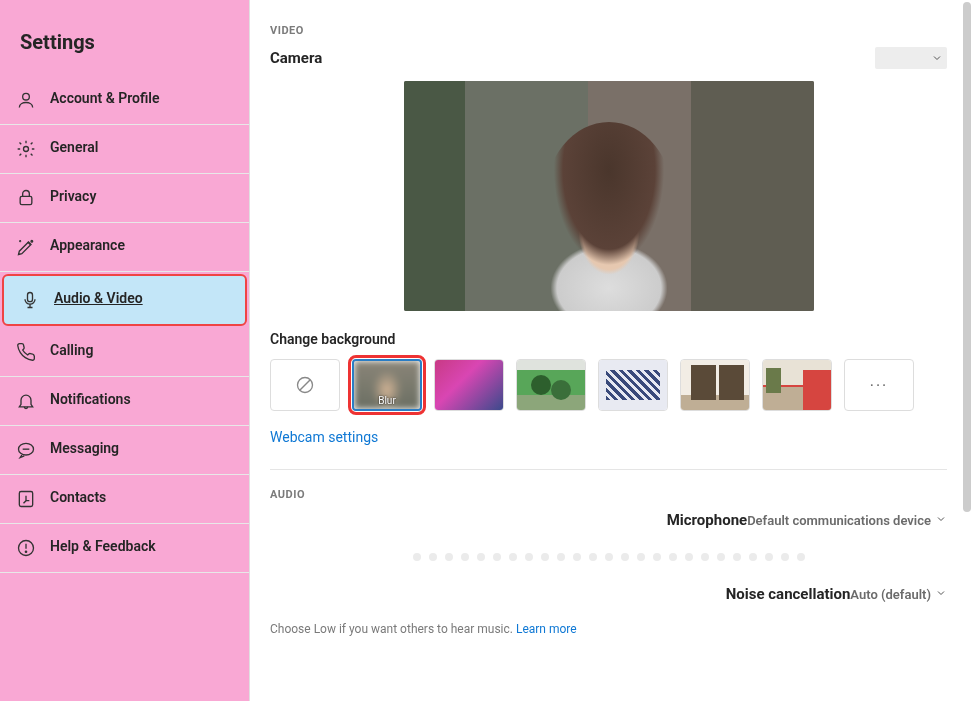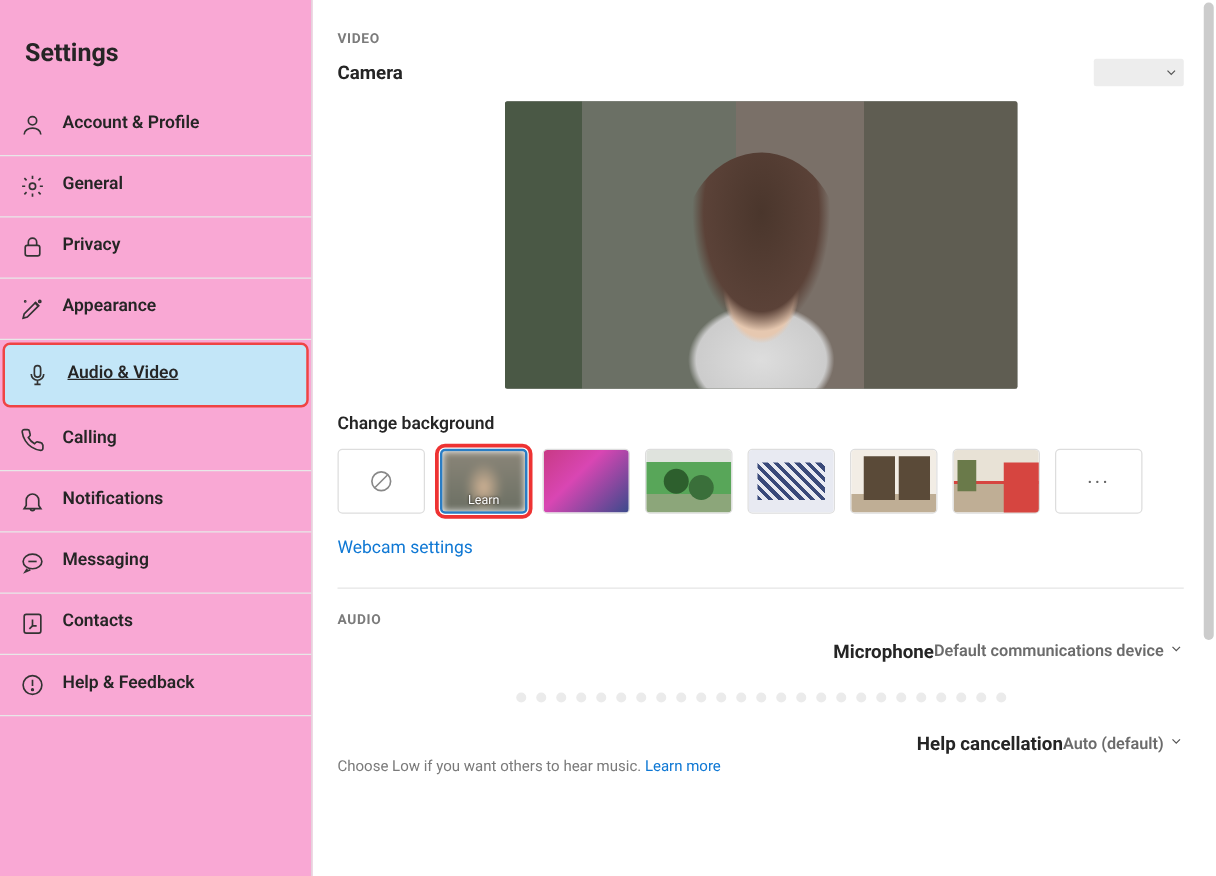--- a/index.html
+++ b/index.html
@@ -40,21 +40,21 @@
 .bg-tile.img4::before { content:""; position:absolute; inset:0; background: linear-gradient(#f2ede5 0 70%, #bfae95 70% 100%); }
 .bg-tile.img4::after { content:""; position:absolute; left:15%; top:10%; width:25px; height:35px; background:#5a4a38; box-shadow: 28px 0 0 #5a4a38; }
 .bg-tile.img5::before { content:""; position:absolute; inset:0; background: linear-gradient(#e8e2d6 0 50%, #d64540 50% 55%, #bfae95 55% 100%); }
 .bg-tile.img5::after { content:""; position:absolute; left:5%; top:15%; width:15px; height:25px; background:#6a7a4a; box-shadow: 45px 10px 0 8px #d64540; }
 .bg-tile.more { font-size: 16px; color: #666; letter-spacing: 2px; }
 .link { color: #0f78d4; font-size: 14px; cursor: pointer; display: inline-block; margin-bottom: 18px; }
 .divider { height: 1px; background: #e5e5e5; margin: 6px 0 18px 0; }
 .row { display: flex; align-items: center; justify-content: flex-end; margin-bottom: 14px; }
 .row-text { font-size: 14px; }
 .row-text.bold { font-weight: 700; font-size: 15px; }
-.row-sub { font-size: 12px; color: #7a7a7a; margin-top: 2px; }
+.row-sub { font-size: 12px; color: #7a7a7a; margin-top: 19px; }
 .row-sub a { color: #0f78d4; text-decoration: none; }
 .right-value { font-size: 13px; color: #6b6b6b; font-weight: 600; display: flex; align-items: center; gap: 4px; }
 .mic-dots { display: flex; gap: 8px; justify-content: center; padding: 10px 0 24px 0; }
 .mic-dots span { width: 8px; height: 8px; border-radius: 50%; background: #ebebeb; }
 .toggle { width: 40px; height: 20px; background: #0f78d4; border-radius: 10px; position: relative; cursor: pointer; }
 .toggle::after { content:""; position:absolute; right:2px; top:2px; width:16px; height:16px; background:#fff; border-radius:50%; }
 .scrollbar { position: absolute; right: 2px; top: 2px; width: 8px; height: 510px; background: #ccc; border-radius: 4px; }
 </style>
 </head>
 <body>
@@ -175,21 +175,21 @@
 
     <div class="sub-label">Change background</div>
     <div class="bg-row">
       <div class="bg-tile none">
           <svg viewBox="0 0 24 24">
             <circle cx="12" cy="12" r="9"></circle>
             <line x1="6" y1="18" x2="18" y2="6"></line>
           </svg>
         </div>
       <div class="bg-tile blur">
-          <span class="tile-label">Learn</span>
+          <span class="tile-label">Blur</span>
         </div>
       <div class="bg-tile img1"></div>
       <div class="bg-tile img2"></div>
       <div class="bg-tile img3"></div>
       <div class="bg-tile img4"></div>
       <div class="bg-tile img5"></div>
       <div class="bg-tile more">···</div>
     </div>
 
     <a class="link">Webcam settings</a>
@@ -232,21 +232,21 @@
         <span></span>
         <span></span>
         <span></span>
         <span></span>
         <span></span>
     </div>
 
 
     <div class="row" style="margin-bottom:2px;">
       <div>
-        <div class="row-text bold">Help cancellation</div>
+        <div class="row-text bold">Noise cancellation</div>
       </div>
       <div class="right-value">
         <span>Auto (default)</span>
         <span class="chev-down"><svg viewBox="0 0 24 24">
               <polyline points="6 9 12 15 18 9"></polyline>
             </svg></span>
       </div>
     </div>
     <div class="row-sub">
       <span>Choose Low if you want others to hear music.</span>

